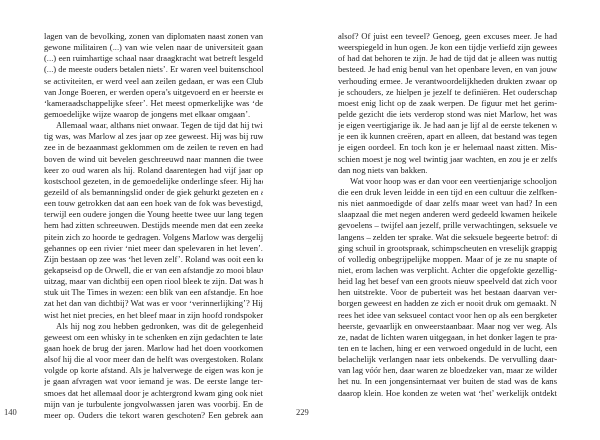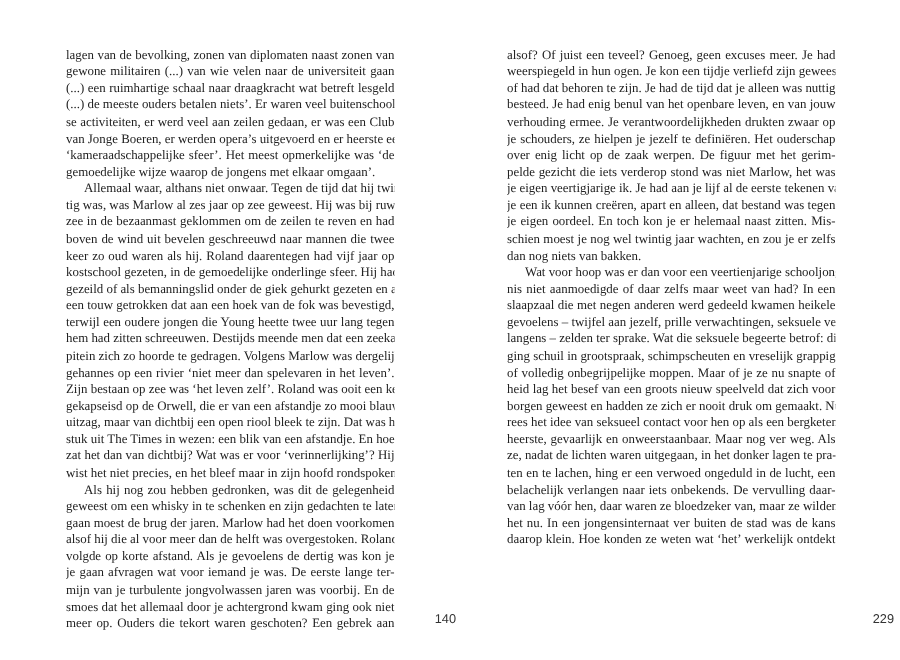--- a/index.html
+++ b/index.html
@@ -12,22 +12,22 @@
     position: absolute; top: 31px; width: 219px;
     font-family: "Liberation Serif", "DejaVu Serif", serif;
     font-size: 8.6px; line-height: 11.15px; color: #222222;
   }
   .page.left .text { left: 44px; }
   .page.right .text { left: 38px; }
   .line { display: block; white-space: nowrap; text-align: justify; text-align-last: justify; height: 11.15px; overflow: hidden; }
   .line.last { text-align-last: left; }
   .line.indent { text-indent: 12px; }
   .folio {
-    position: absolute; top: 407px; width: 300px; text-align: right;
-    font-family: Liberation Sans, sans-serif; font-size: 8.5px; color: #333;
+    position: absolute; top: 407px; width: 300px; text-align: left;
+    font-family: Liberation Serif, serif; font-size: 8.5px; color: #333;
   }
   .page.left .folio { left: 4px; }
   .page.right .folio { left: -4px; }
 </style>
 </head>
 <body>
 
 <div class="spread">
   <div class="page left">
     <div class="text" id="left-text">
@@ -52,53 +52,56 @@
         <span class="line">pitein zich zo hoorde te gedragen. Volgens Marlow was dergelijk</span>
         <span class="line">gehannes op een rivier ‘niet meer dan spelevaren in het leven’.</span>
         <span class="line">Zijn bestaan op zee was ‘het leven zelf’. Roland was ooit een keer</span>
         <span class="line">gekapseisd op de Orwell, die er van een afstandje zo mooi blauw</span>
         <span class="line">uitzag, maar van dichtbij een open riool bleek te zijn. Dat was het</span>
         <span class="line">stuk uit The Times in wezen: een blik van een afstandje. En hoe</span>
         <span class="line">zat het dan van dichtbij? Wat was er voor ‘verinnerlijking’? Hij</span>
         <span class="line">wist het niet precies, en het bleef maar in zijn hoofd rondspoken.</span>
         <span class="line indent">Als hij nog zou hebben gedronken, was dit de gelegenheid</span>
         <span class="line">geweest om een whisky in te schenken en zijn gedachten te laten</span>
-        <span class="line">gaan moest de brug der jaren. Marlow had het doen voorkomen</span>
+        <span class="line">gaan hoek de brug der jaren. Marlow had het doen voorkomen</span>
         <span class="line">alsof hij die al voor meer dan de helft was overgestoken. Roland</span>
-        <span class="line">volgde op korte afstand. Als je gevoelens de dertig was kon je</span>
+        <span class="line">volgde op korte afstand. Als je halverwege de eigen was kon je</span>
         <span class="line">je gaan afvragen wat voor iemand je was. De eerste lange ter-</span>
+        <span class="line">smoes dat het allemaal door je achtergrond kwam ging ook niet</span>
         <span class="line">mijn van je turbulente jongvolwassen jaren was voorbij. En de</span>
-        <span class="line">smoes dat het allemaal door je achtergrond kwam ging ook niet</span>
         <span class="line">meer op. Ouders die tekort waren geschoten? Een gebrek aan</span>
       </div>
     <div class="folio">140</div>
   </div>
   <div class="page right">
     <div class="text" id="right-text">
         <span class="line">alsof? Of juist een teveel? Genoeg, geen excuses meer. Je had</span>
         <span class="line">weerspiegeld in hun ogen. Je kon een tijdje verliefd zijn geweest,</span>
         <span class="line">of had dat behoren te zijn. Je had de tijd dat je alleen was nuttig</span>
         <span class="line">besteed. Je had enig benul van het openbare leven, en van jouw</span>
         <span class="line">verhouding ermee. Je verantwoordelijkheden drukten zwaar op</span>
         <span class="line">je schouders, ze hielpen je jezelf te definiëren. Het ouderschap</span>
-        <span class="line">over enig licht op de zaak werpen. De figuur met het gerim-</span>
+        <span class="line">moest enig licht op de zaak werpen. De figuur met het gerim-</span>
         <span class="line">pelde gezicht die iets verderop stond was niet Marlow, het was</span>
         <span class="line">je eigen veertigjarige ik. Je had aan je lijf al de eerste tekenen van</span>
         <span class="line">je een ik kunnen creëren, apart en alleen, dat bestand was tegen</span>
         <span class="line">je eigen oordeel. En toch kon je er helemaal naast zitten. Mis-</span>
         <span class="line">schien moest je nog wel twintig jaar wachten, en zou je er zelfs</span>
         <span class="line last">dan nog niets van bakken.</span>
         <span class="line indent">Wat voor hoop was er dan voor een veertienjarige schooljongen</span>
+        <span class="line">die een druk leven leidde in een tijd en een cultuur die zelfken-</span>
         <span class="line">nis niet aanmoedigde of daar zelfs maar weet van had? In een</span>
         <span class="line">slaapzaal die met negen anderen werd gedeeld kwamen heikele</span>
         <span class="line">gevoelens – twijfel aan jezelf, prille verwachtingen, seksuele ver-</span>
         <span class="line">langens – zelden ter sprake. Wat die seksuele begeerte betrof: die</span>
         <span class="line">ging schuil in grootspraak, schimpscheuten en vreselijk grappige</span>
         <span class="line">of volledig onbegrijpelijke moppen. Maar of je ze nu snapte of</span>
+        <span class="line">niet, erom lachen was verplicht. Achter die opgefokte gezellig-</span>
         <span class="line">heid lag het besef van een groots nieuw speelveld dat zich voor</span>
+        <span class="line">hen uitstrekte. Voor de puberteit was het bestaan daarvan ver-</span>
         <span class="line">borgen geweest en hadden ze zich er nooit druk om gemaakt. Nu</span>
         <span class="line">rees het idee van seksueel contact voor hen op als een bergketen,</span>
         <span class="line">heerste, gevaarlijk en onweerstaanbaar. Maar nog ver weg. Als</span>
         <span class="line">ze, nadat de lichten waren uitgegaan, in het donker lagen te pra-</span>
         <span class="line">ten en te lachen, hing er een verwoed ongeduld in de lucht, een</span>
         <span class="line">belachelijk verlangen naar iets onbekends. De vervulling daar-</span>
         <span class="line">van lag vóór hen, daar waren ze bloedzeker van, maar ze wilden</span>
         <span class="line">het nu. In een jongensinternaat ver buiten de stad was de kans</span>
         <span class="line">daarop klein. Hoe konden ze weten wat ‘het’ werkelijk ontdekt</span>
       </div>

